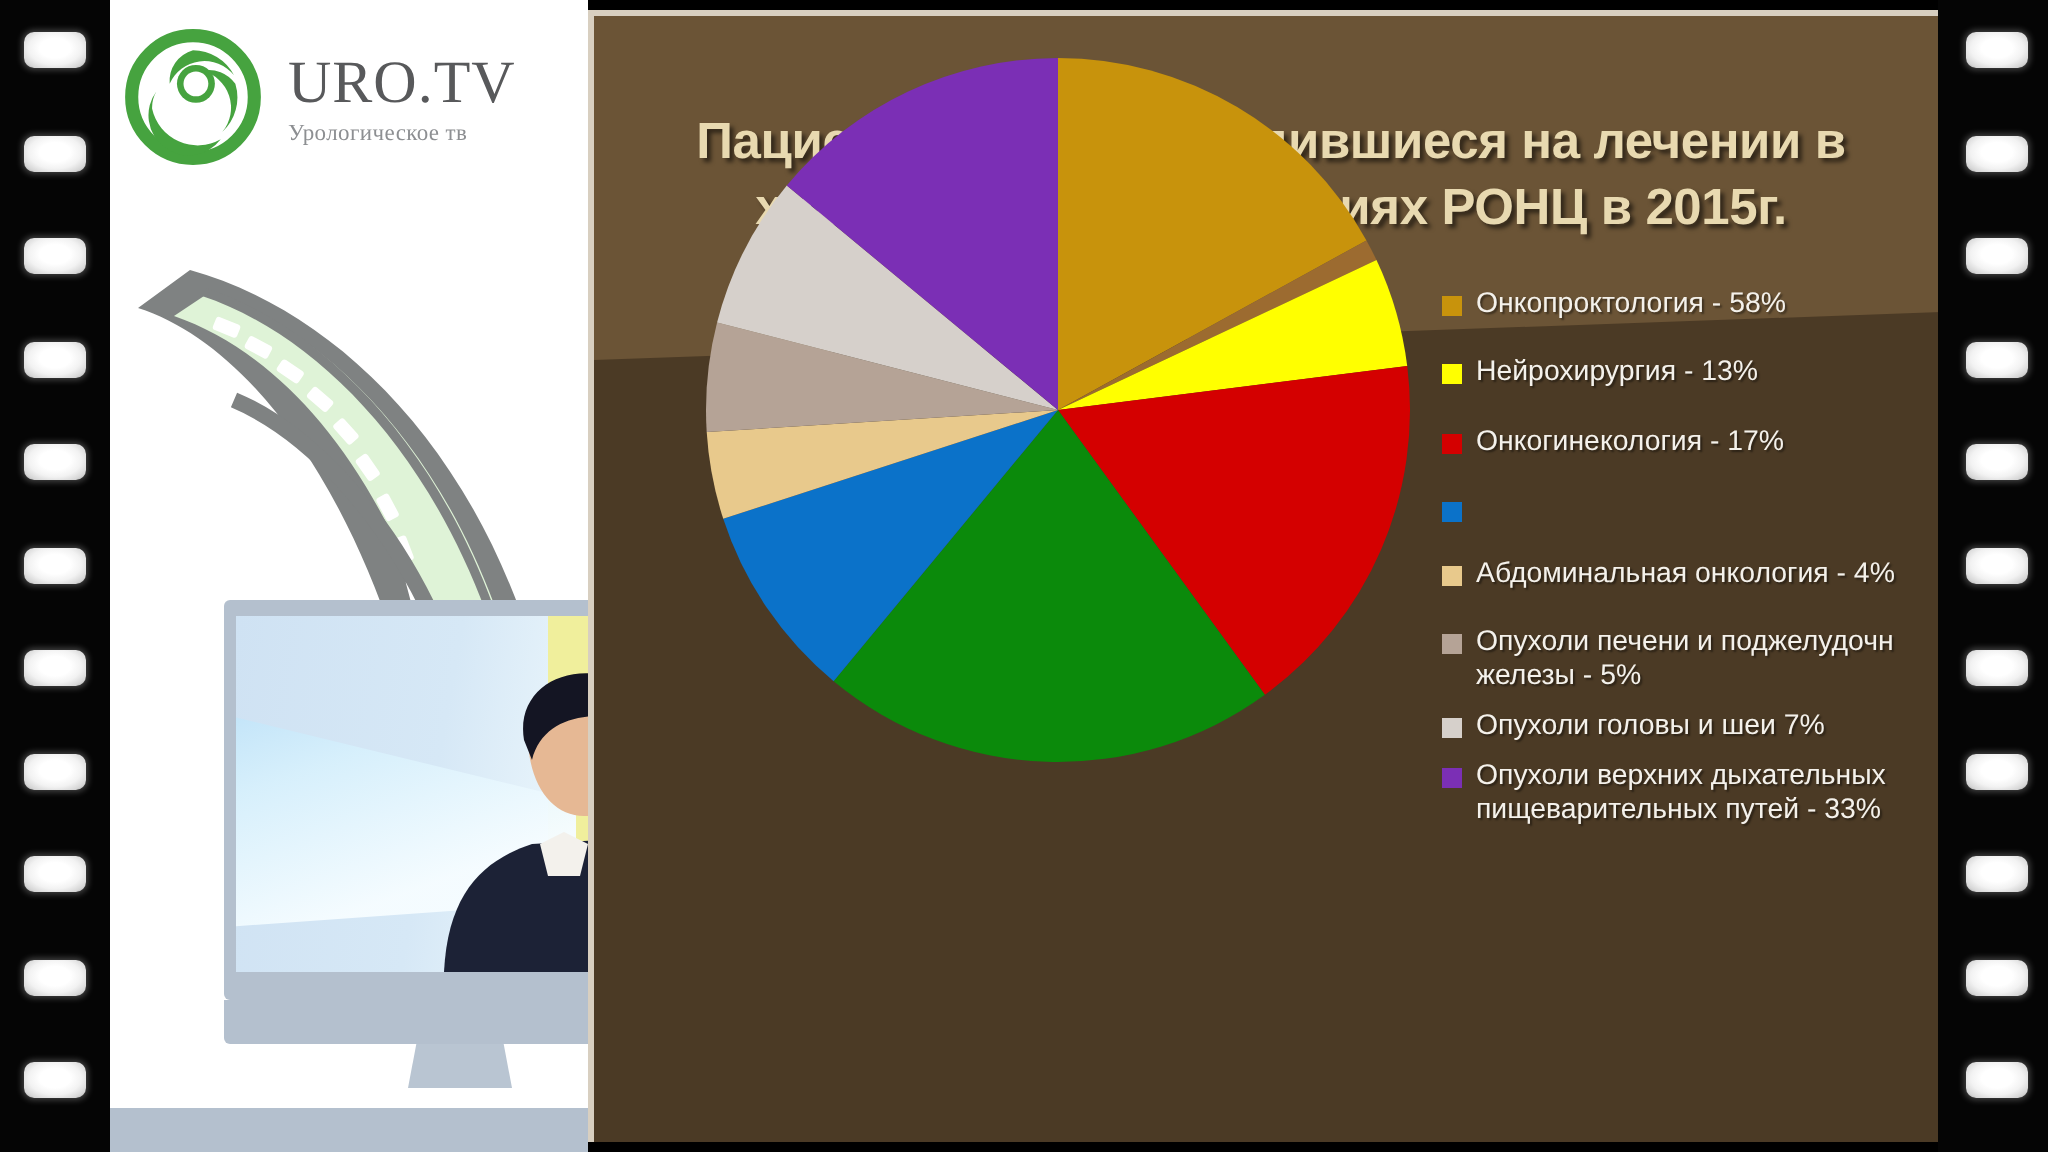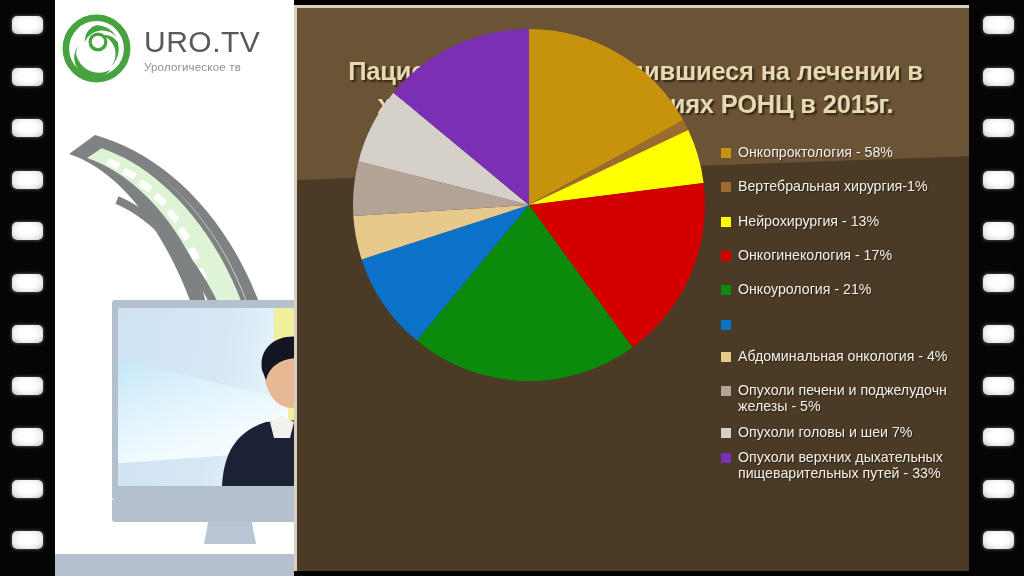--- a/index.html
+++ b/index.html
@@ -17,21 +17,21 @@
   .perf {
     position:absolute; left:12px; width:31px; height:18px; border-radius:5px;
     background:radial-gradient(ellipse at 50% 45%, #ffffff 35%, #f2f2f2 60%, #d6d6d6 82%, #9a9a9a 100%);
     box-shadow:0 0 3px 1px rgba(255,255,255,.25);
   }
   .filmstrip.right .perf { left:14px; }
 
   
   #leftpanel {
     position:absolute; left:55px; top:0; width:239px; height:576px;
-    background:#ffffff; overflow:hidden; z-index:10;
+    background:#ffffff; overflow:hidden; z-index:10;font-family:Liberation Serif, serif;
   }
   #logo { position:absolute; left:5px; top:12px; display:flex; align-items:center; gap:11px; }
   .logo-mark { width:73px; height:73px; flex:0 0 auto; }
   .logo-text { padding-top:4px; }
   .logo-title { font-size:30px; color:#58595b; letter-spacing:.5px; line-height:1; font-weight:400; }
   .logo-sub { font-size:11.5px; color:#8d8f92; margin-top:7px; letter-spacing:.2px; }
 
   
   #filmcurve { position:absolute; left:-8px; top:130px; width:260px; height:190px; }
 
@@ -220,34 +220,26 @@
           <path d="M180 180 L44.39 67.81 A176 176 0 0 1 180.00 4.00 Z" fill="#7b2fb5"></path>
         </svg>
     </span>
 
     <div id="legend">
         <div class="legend-item">
           <span class="swatch" style="background: rgb(200, 147, 12);"></span>
           <span class="legend-label">Онкопроктология - 58%</span>
         </div>
         <div class="legend-item">
-          <span class="swatch" style="background: rgb(156, 107, 48);"></span>
-          <span class="legend-label">Вертебральная  хирургия-1%</span>
-        </div>
-        <div class="legend-item">
           <span class="swatch" style="background: rgb(255, 255, 0);"></span>
           <span class="legend-label">Нейрохирургия - 13%</span>
         </div>
         <div class="legend-item">
           <span class="swatch" style="background: rgb(212, 0, 0);"></span>
           <span class="legend-label">Онкогинекология - 17%</span>
-        </div>
-        <div class="legend-item">
-          <span class="swatch" style="background: rgb(11, 138, 11);"></span>
-          <span class="legend-label">Онкоурология - 21%</span>
         </div>
         <div class="legend-item">
           <span class="swatch" style="background: rgb(11, 114, 201);"></span>
         </div>
         <div class="legend-item">
           <span class="swatch" style="background: rgb(232, 201, 140);"></span>
           <span class="legend-label">Абдоминальная онкология - 4%</span>
         </div>
         <div class="legend-item tight">
           <span class="swatch" style="background: rgb(181, 163, 150);"></span>

